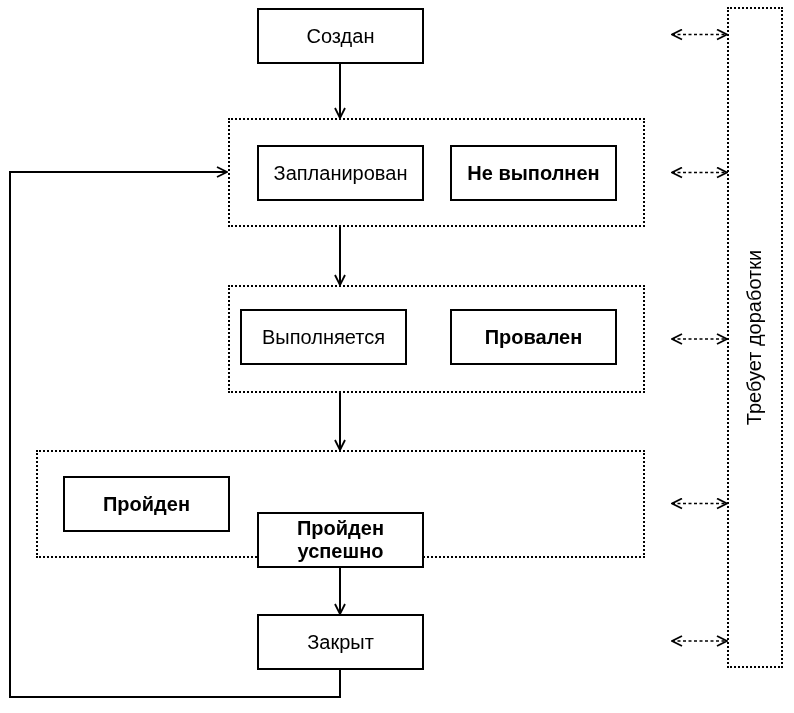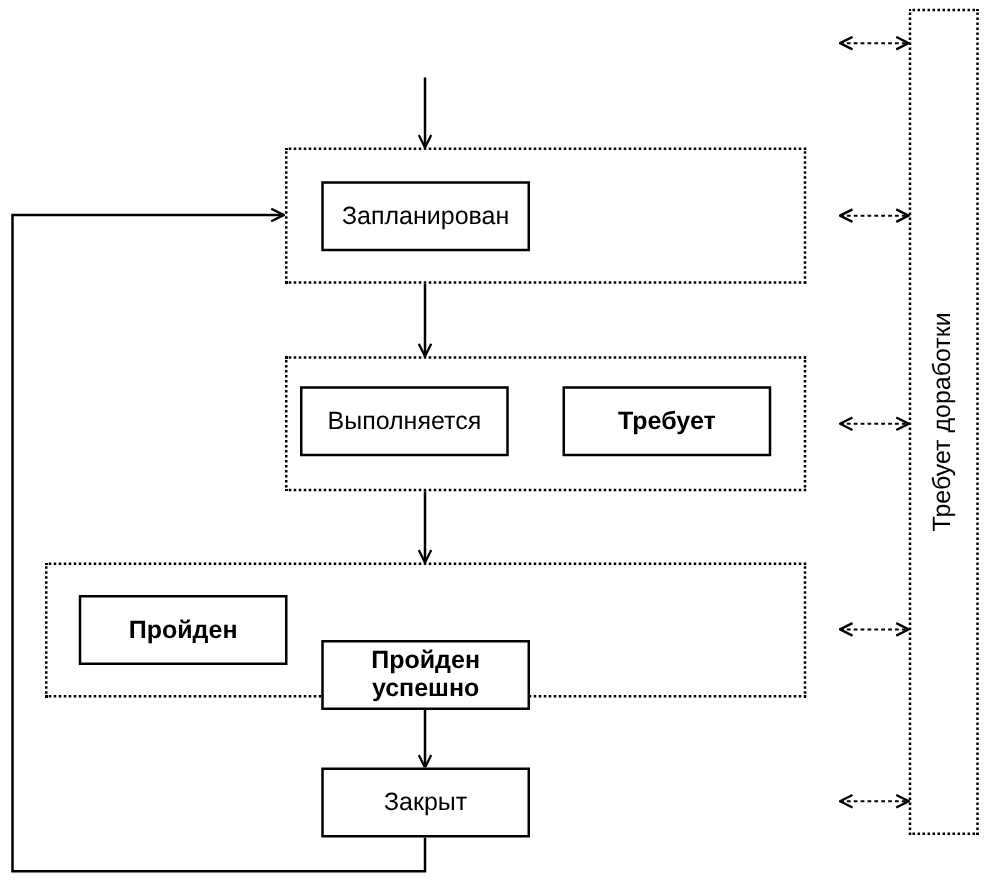--- a/index.html
+++ b/index.html
@@ -88,30 +88,36 @@
     <line x1="672" y1="172.5" x2="727" y2="172.5" stroke="#000000" stroke-width="1.6" stroke-dasharray="3 2.5" marker-start="url(#arrow)" marker-end="url(#arrow)"></line>
     <line x1="672" y1="339" x2="727" y2="339" stroke="#000000" stroke-width="1.6" stroke-dasharray="3 2.5" marker-start="url(#arrow)" marker-end="url(#arrow)"></line>
     <line x1="672" y1="503.5" x2="727" y2="503.5" stroke="#000000" stroke-width="1.6" stroke-dasharray="3 2.5" marker-start="url(#arrow)" marker-end="url(#arrow)"></line>
     <line x1="672" y1="641" x2="727" y2="641" stroke="#000000" stroke-width="1.6" stroke-dasharray="3 2.5" marker-start="url(#arrow)" marker-end="url(#arrow)"></line>
   </svg>
 
   <div class="group" style="left:228px; top:118px; width:417px; height:109px;"></div>
   <div class="group" style="left:228px; top:285px; width:417px; height:108px;"></div>
   <div class="group" style="left:36px; top:450px; width:609px; height:108px;"></div>
 
+  <div class="state" style="left:257px; top:8px;">
+    <span>Создан</span>
+  </div>
 
   <div class="state" style="left:257px; top:145px;">
     <span>Запланирован</span>
+  </div>
+  <div class="state bold" style="left:450px; top:145px;">
+    <span>Не выполнен</span>
   </div>
 
   <div class="state" style="left:240px; top:309px;">
     <span>Выполняется</span>
   </div>
   <div class="state bold" style="left:450px; top:309px;">
-    <span>Требует</span>
+    <span>Провален</span>
   </div>
 
   <div class="state bold" style="left:63px; top:476px;">
     <span>Пройден</span>
   </div>
   <div class="state bold" style="left:257px; top:476px;margin-top:36px;">
     <span>Пройден успешно</span>
   </div>
 
   <div class="state" style="left:257px; top:614px;">

